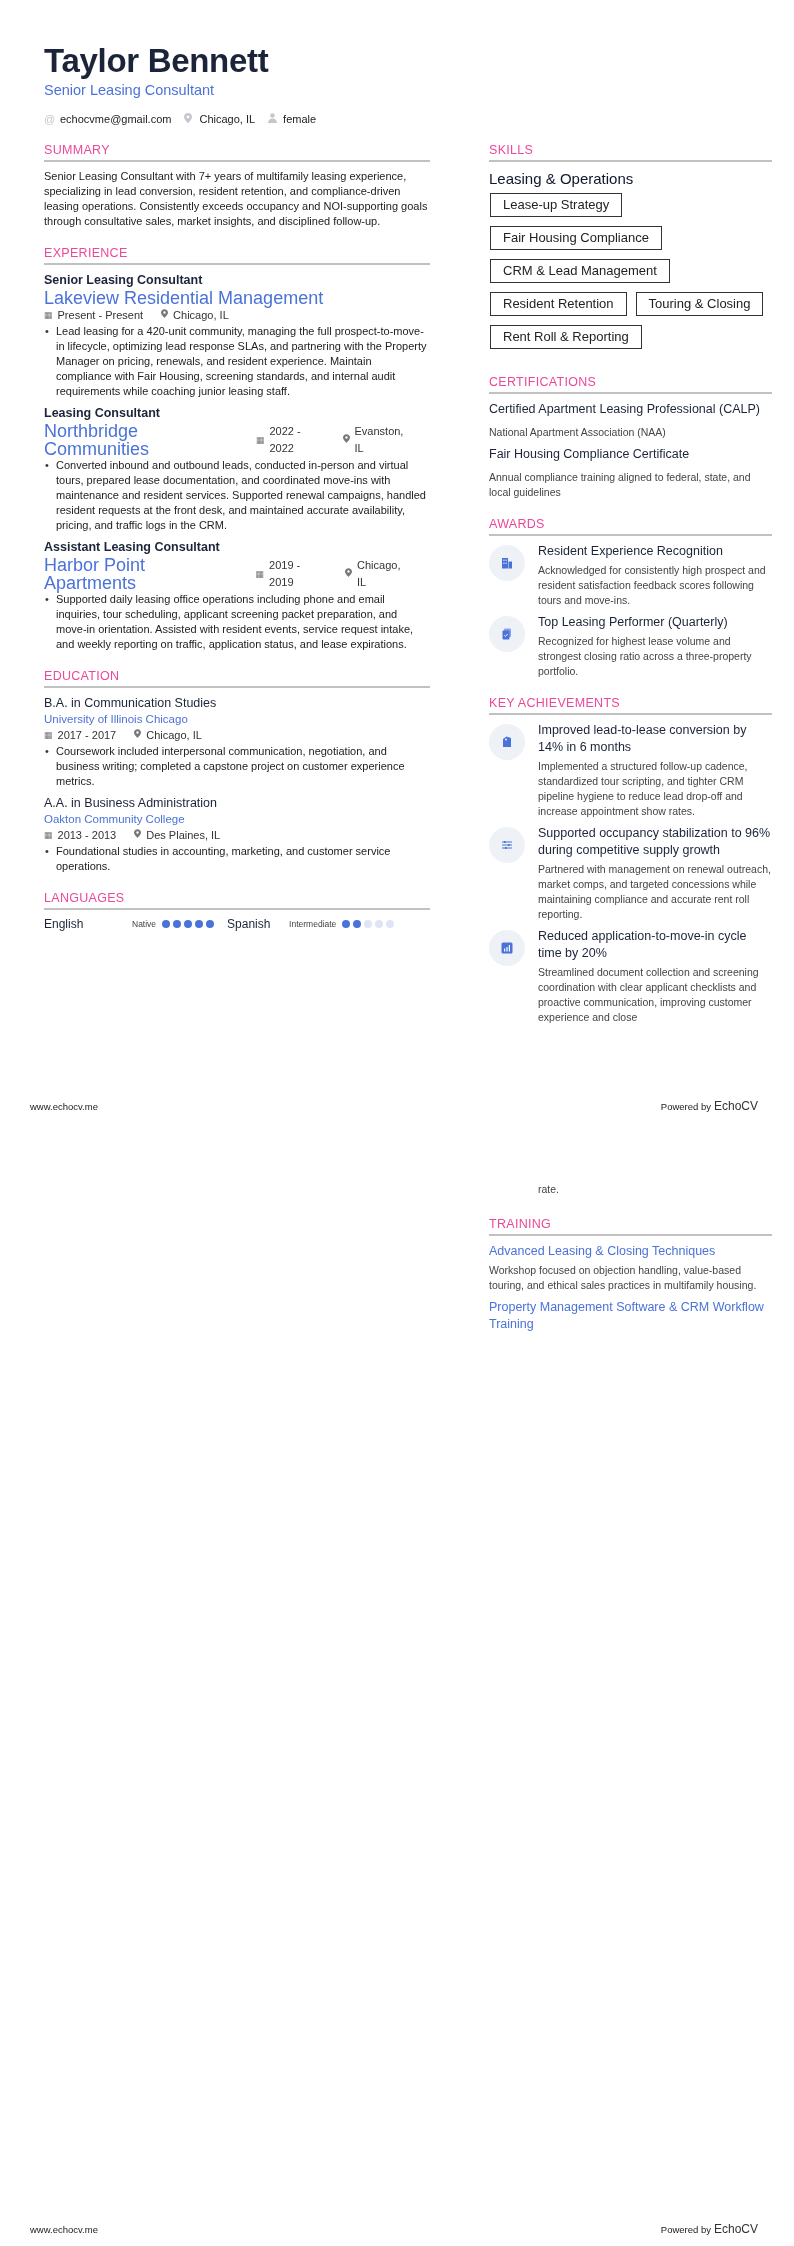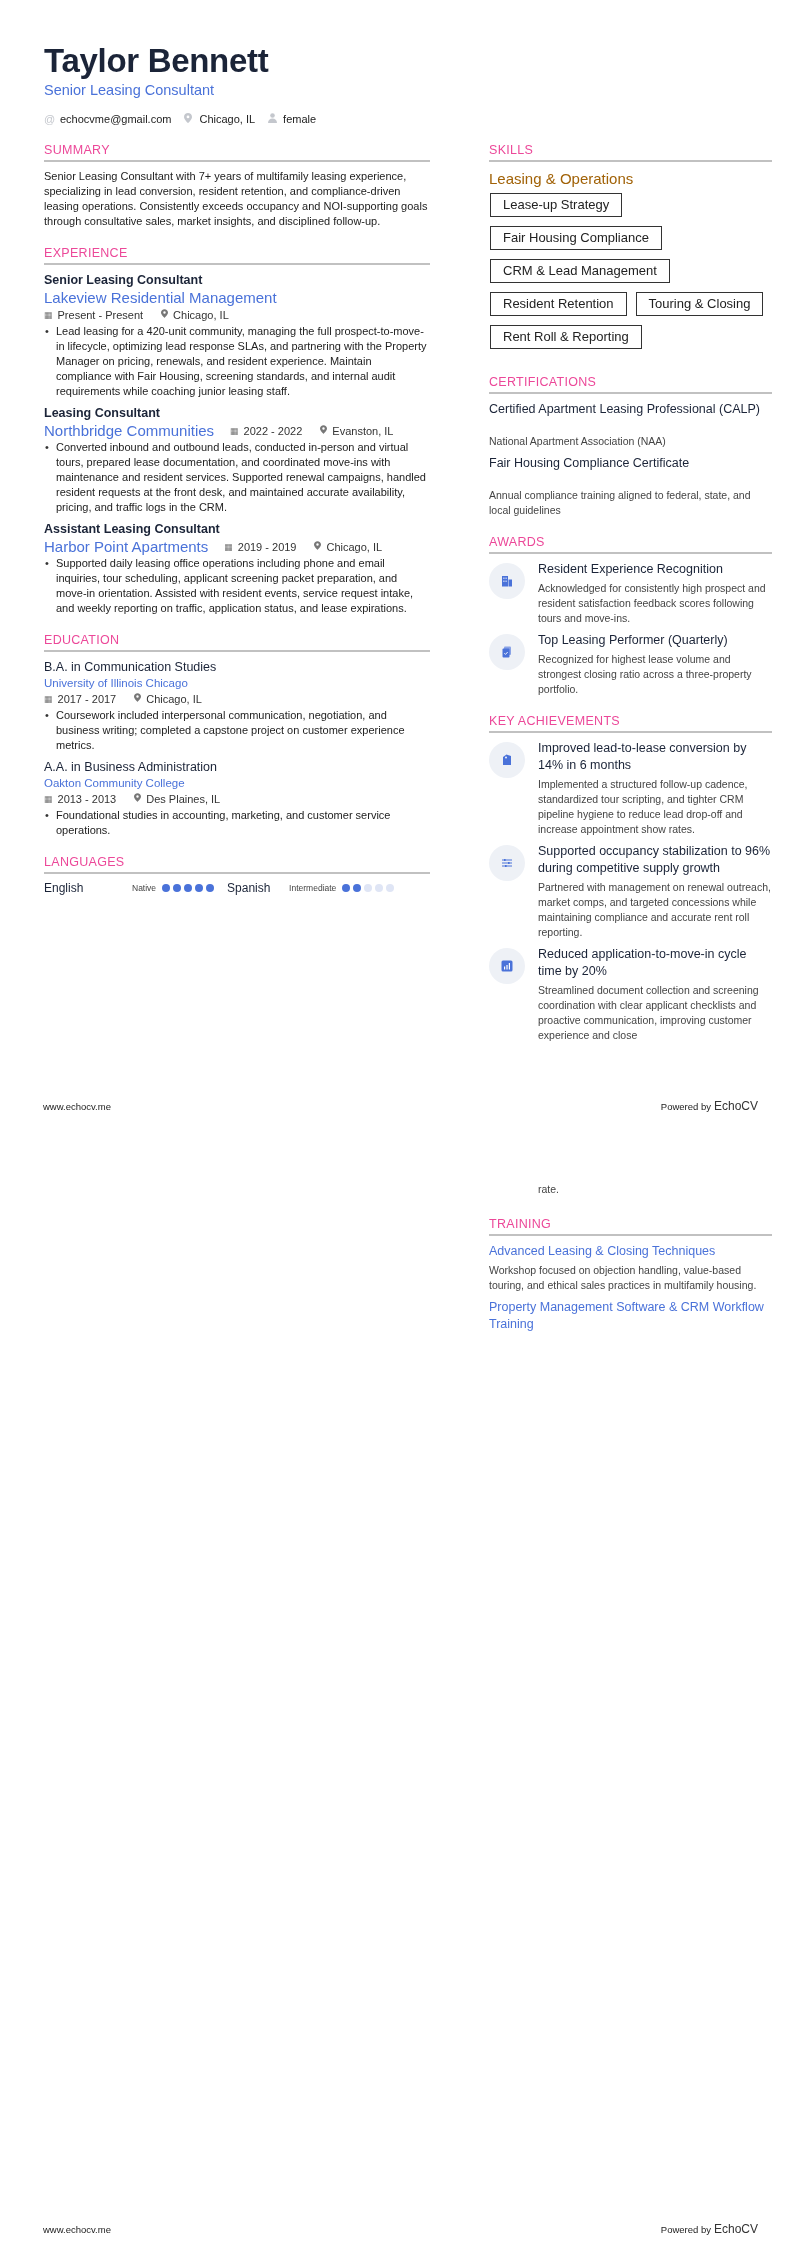--- a/index.html
+++ b/index.html
@@ -18,57 +18,57 @@
   .col-left { position: absolute; left: 44px; top: 143px; width: 386px; }
   .col-right { position: absolute; left: 489px; top: 143px; width: 283px; }
 
   .sec-title { font-size: 12.5px; color: #ec4899; letter-spacing: 0.3px; padding-bottom: 3px; border-bottom: 2px solid #c1c1c1; margin-bottom: 7px; text-transform: uppercase; }
   .section { margin-bottom: 17px; }
 
   .p { font-size: 11px; line-height: 15px; color: #222; }
 
   .job { margin-bottom: 6px; }
   .job-title { font-size: 12.5px; font-weight: 700; color: #1b2438; line-height: 17px; }
-  .company { font-size: 15px; color: #4a72d9; line-height: 18px; }
+  .company { font-size: 18px; color: #4a72d9; line-height: 18px; }
   .meta-line { display: flex; align-items: center; font-size: 11px; color: #333; line-height: 17px; }
   .inline-meta { display: inline-flex; align-items: center; margin-left: 16px; font-size: 11px; color: #333; }
   .meta { display: inline-flex; align-items: center; margin-right: 18px; }
   .meta .ic { color: #777; font-size: 9px; margin-right: 5px; }
   .bullets { list-style: none; }
   .bullets li { position: relative; padding-left: 12px; font-size: 11px; line-height: 15px; color: #222; }
   .bullets li::before { content: "•"; position: absolute; left: 1px; top: 0; color: #333; }
 
   .edu-title { font-size: 12.5px; color: #1b2438; line-height: 17px; }
   .edu-school { font-size: 11.5px; color: #4a72d9; line-height: 15px; }
 
   .lang-row { display: flex; align-items: center; font-size: 12px; color: #1b2438; }
   .lang-name { width: 88px; }
   .lang-level { font-size: 8.5px; color: #444; margin-right: 6px; }
   .dots { display: flex; margin-right: 10px; }
   .dot { width: 8px; height: 8px; border-radius: 50%; background: #dfe5f5; margin-right: 3px; }
   .dot.on { background: #4a72d9; }
 
-  .skill-group-title { font-size: 15px; color: #a16207; line-height: 20px; margin-bottom: 4px; }
+  .skill-group-title { font-size: 15px; color: #0f172a; line-height: 20px; margin-bottom: 4px; }
   .tags { display: flex; flex-wrap: wrap; }
   .tag { border: 1px solid #333; padding: 4px 12px; font-size: 13px; color: #222; margin: 0 8px 9px 1px; line-height: 14px; }
 
   .cert-name { font-size: 12.5px; color: #1b2438; line-height: 16px; }
-  .cert-org { font-size: 10.5px; color: #444; line-height: 15px; margin: 17px 0 6px; }
+  .cert-org { font-size: 10.5px; color: #444; line-height: 15px; margin: 8px 0 6px; }
 
   .icon-item { display: flex; margin-bottom: 6px; }
   .icon-circle { flex: none; width: 36px; height: 36px; border-radius: 50%; background: #eef1f6; display: flex; align-items: center; justify-content: center; margin-right: 13px; margin-top: 2px; }
   .icon-circle svg { width: 12px; height: 12px; }
   .icon-body { flex: 1; }
   .icon-title { font-size: 12.5px; color: #1b2438; line-height: 17px; }
   .icon-desc { font-size: 10.5px; color: #444; line-height: 15px; margin-top: 3px; }
 
   .train-name { font-size: 12.5px; color: #4a72d9; line-height: 17px; }
   .train-desc { font-size: 10.5px; color: #444; line-height: 15px; margin: 3px 0 6px; }
 
-  .footer { position: absolute; left: 43px; right: 36px; bottom: 10px; display: flex; justify-content: space-between; align-items: baseline; font-size: 9.5px; color: #222; }
+  .footer { position: absolute; left: 30px; right: 36px; bottom: 10px; display: flex; justify-content: space-between; align-items: baseline; font-size: 9.5px; color: #222; }
   .brand { font-size: 12px; color: #333; margin-left: 3px; }
 </style>
 </head>
 <body>
 
 <div class="page">
 
   <div class="header">
     <div class="name">Taylor Bennett</div>
     <div class="role">Senior Leasing Consultant</div>

